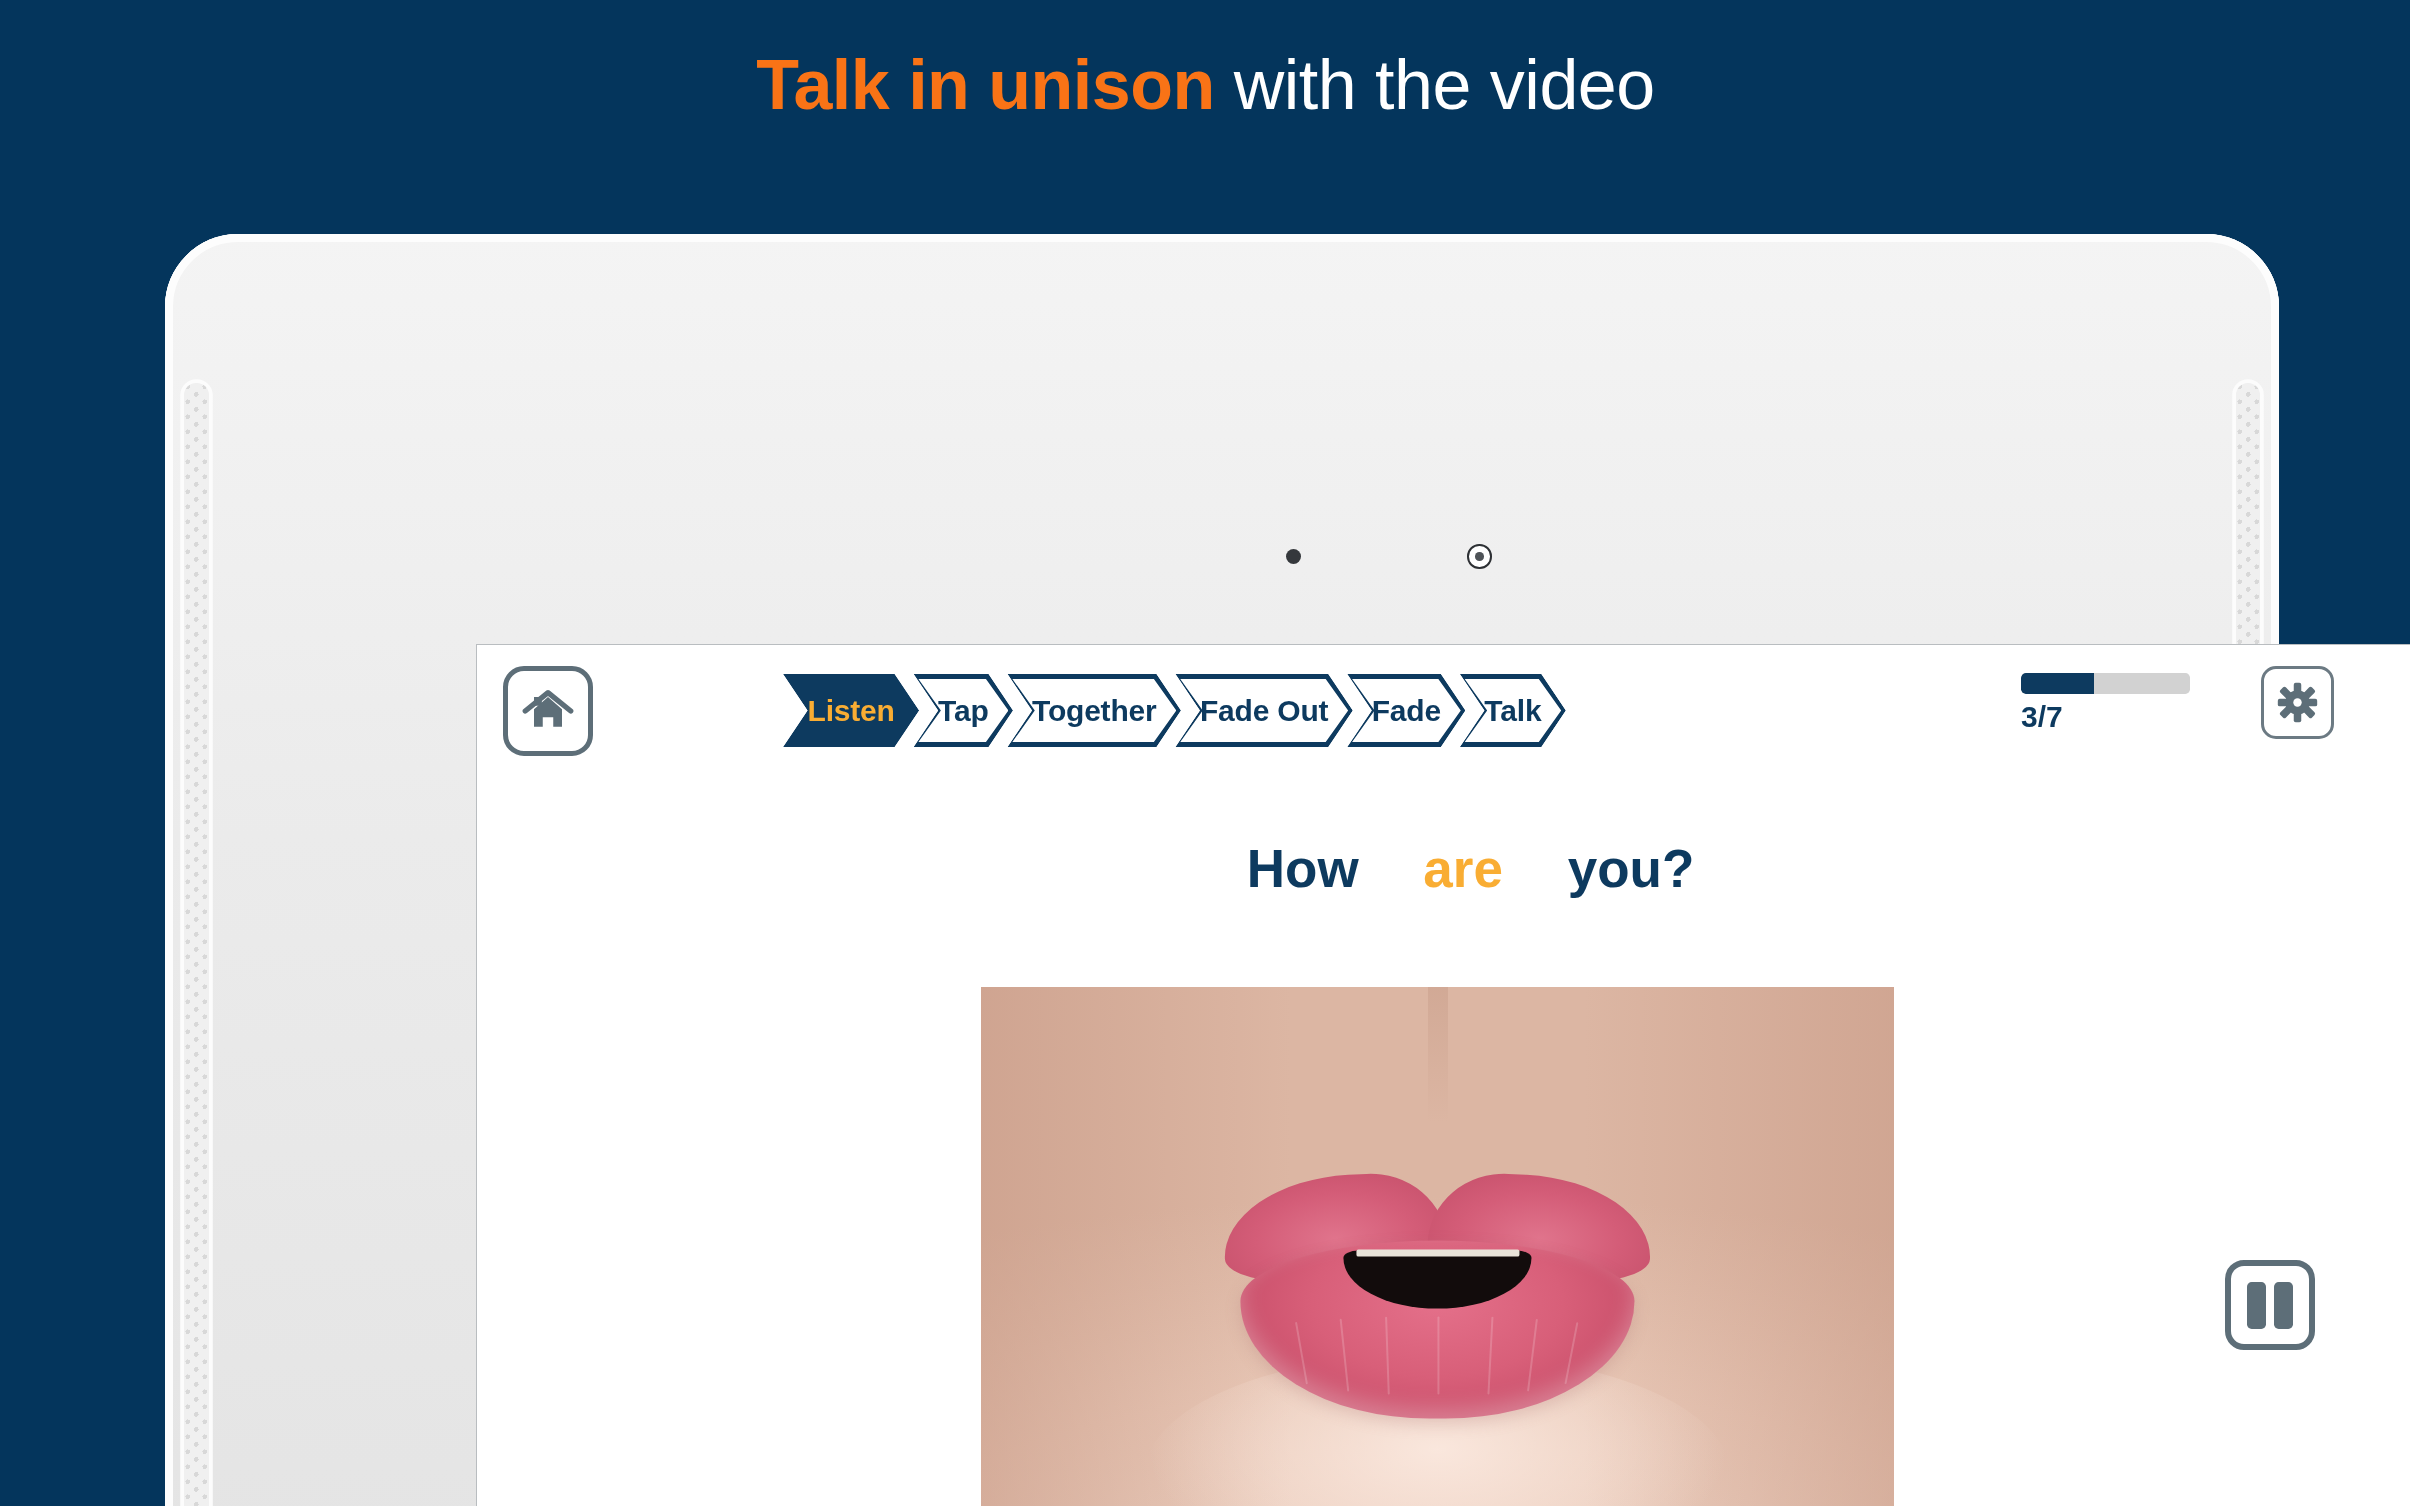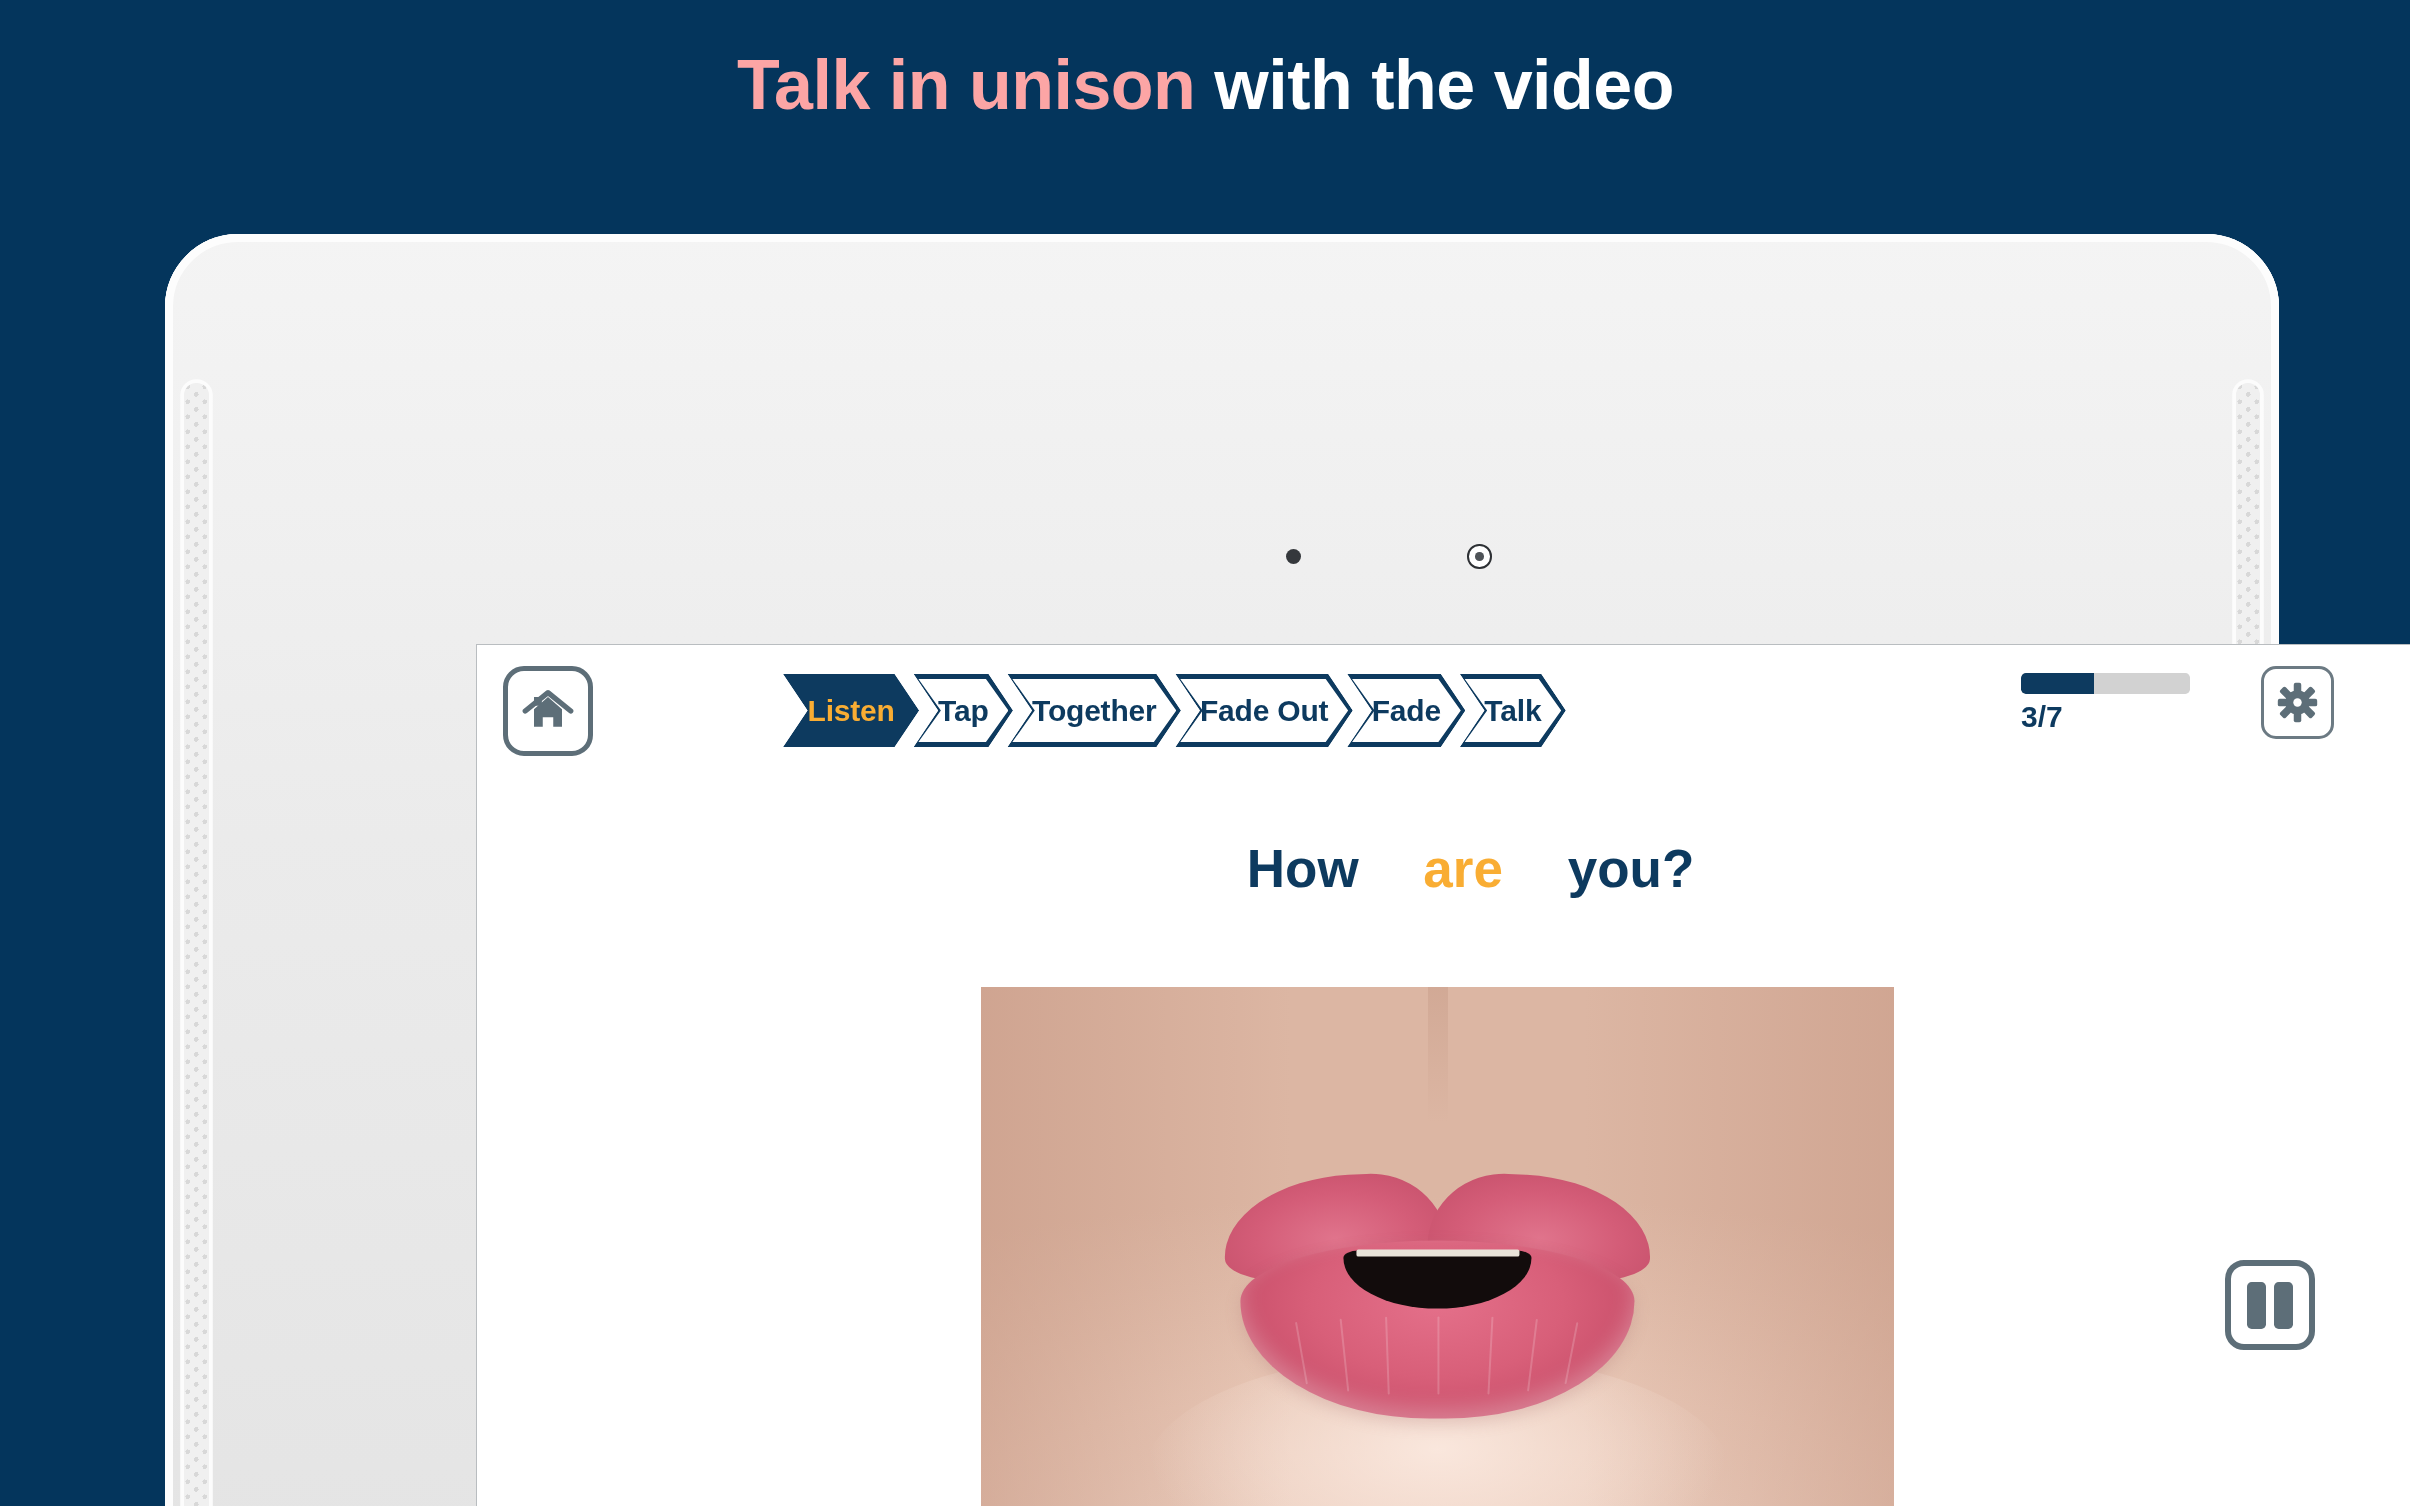--- a/index.html
+++ b/index.html
@@ -10,22 +10,22 @@
     position:relative;
   }
 
   
   #headline{
     position:absolute; top:45px; left:0; width:2411px;
     text-align:center;
     font-size:70px; font-weight:700; letter-spacing:-0.5px;
     white-space:nowrap;
   }
-  #headline .hl-accent{ color:#fca5a5; }
-  #headline .hl-plain { color:#ffffff; font-weight:700; }
+  #headline .hl-accent{ color:#f97316; }
+  #headline .hl-plain { color:#ffffff; font-weight:400; }
 
   
   #tablet{
     position:absolute;
     left:165px; top:234px;
     width:2114px; height:1337px;
     background:linear-gradient(180deg,#f4f4f4 0%, #ebebeb 45%, #e4e4e4 100%);
     border-radius:73px 73px 0 0;
     box-shadow:0 0 0 5.6px #fbfbfb inset, 0 -1.9px 0 1.9px rgba(255,255,255,.8) inset;
   }

